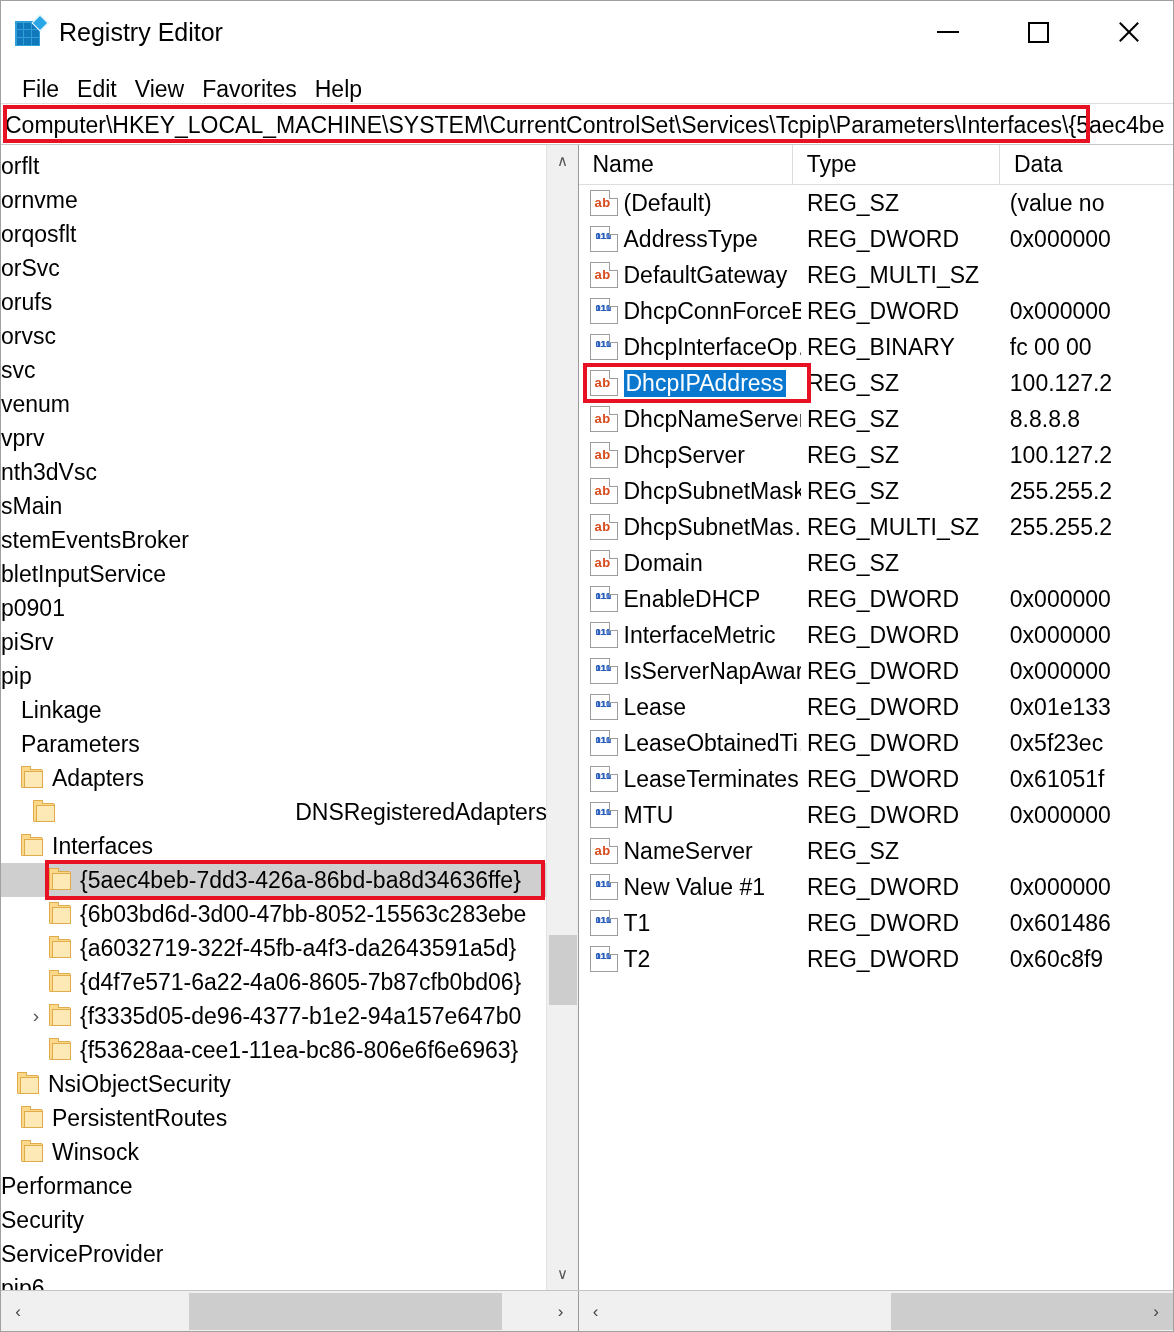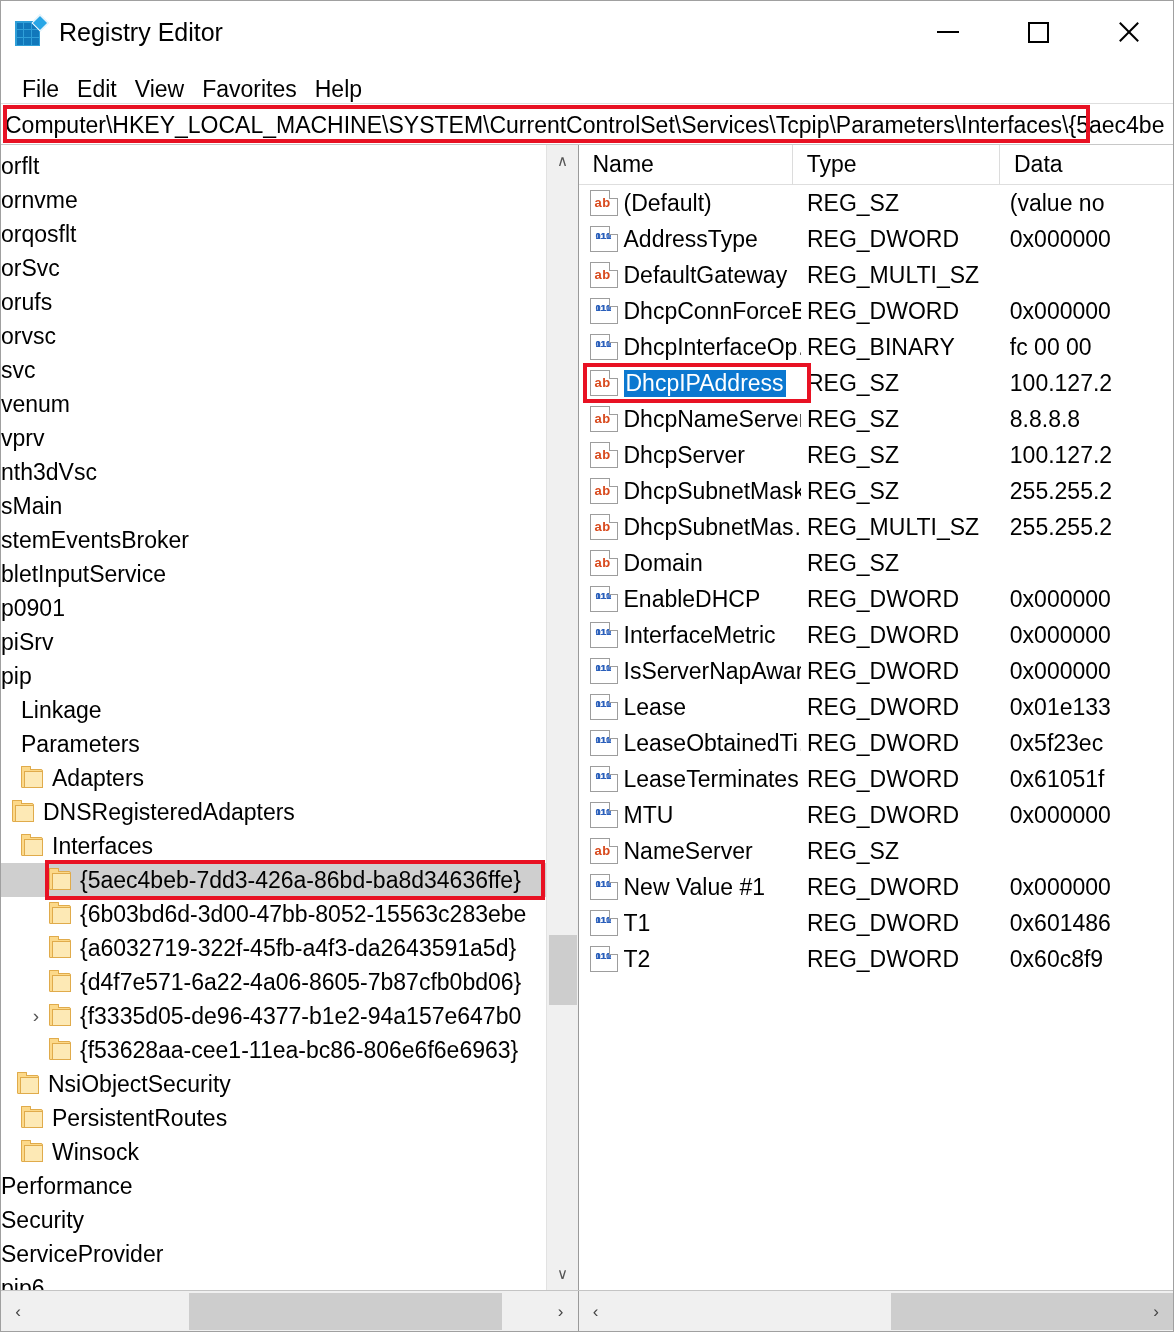--- a/index.html
+++ b/index.html
@@ -466,21 +466,21 @@
             <span class="lbl">Parameters</span>
           </div>
           <div class="tree-row" style="padding-left: 20px;">
             <span class="folder">
               <i class="f-back"></i>
               <i class="f-tab"></i>
               <i class="f-front"></i>
             </span>
             <span class="lbl">Adapters</span>
           </div>
-          <div class="tree-row" style="padding-left: 11px;">
+          <div class="tree-row" style="padding-left: 32px; justify-content: space-between;">
             <span class="folder">
               <i class="f-back"></i>
               <i class="f-tab"></i>
               <i class="f-front"></i>
             </span>
             <span class="lbl">DNSRegisteredAdapters</span>
           </div>
           <div class="tree-row" style="padding-left: 20px;">
             <span class="folder">
               <i class="f-back"></i>

